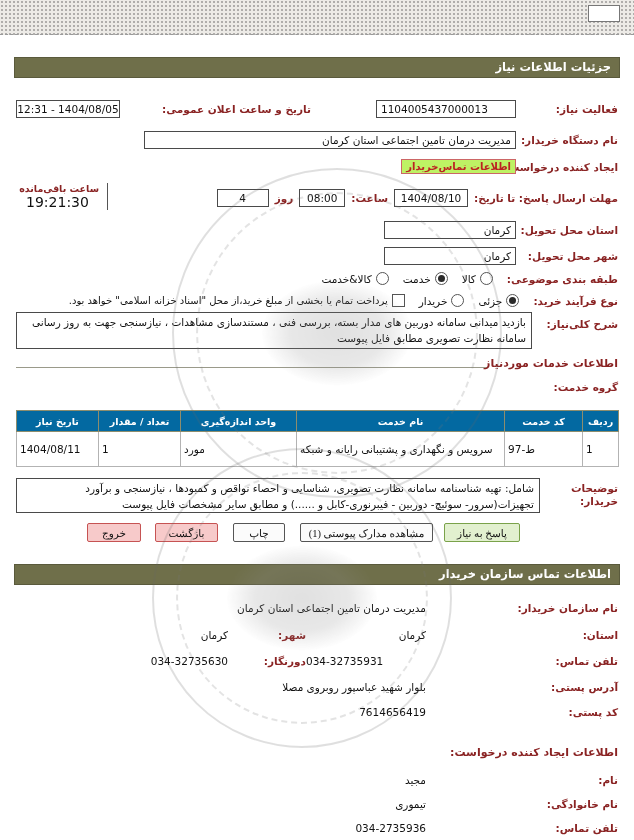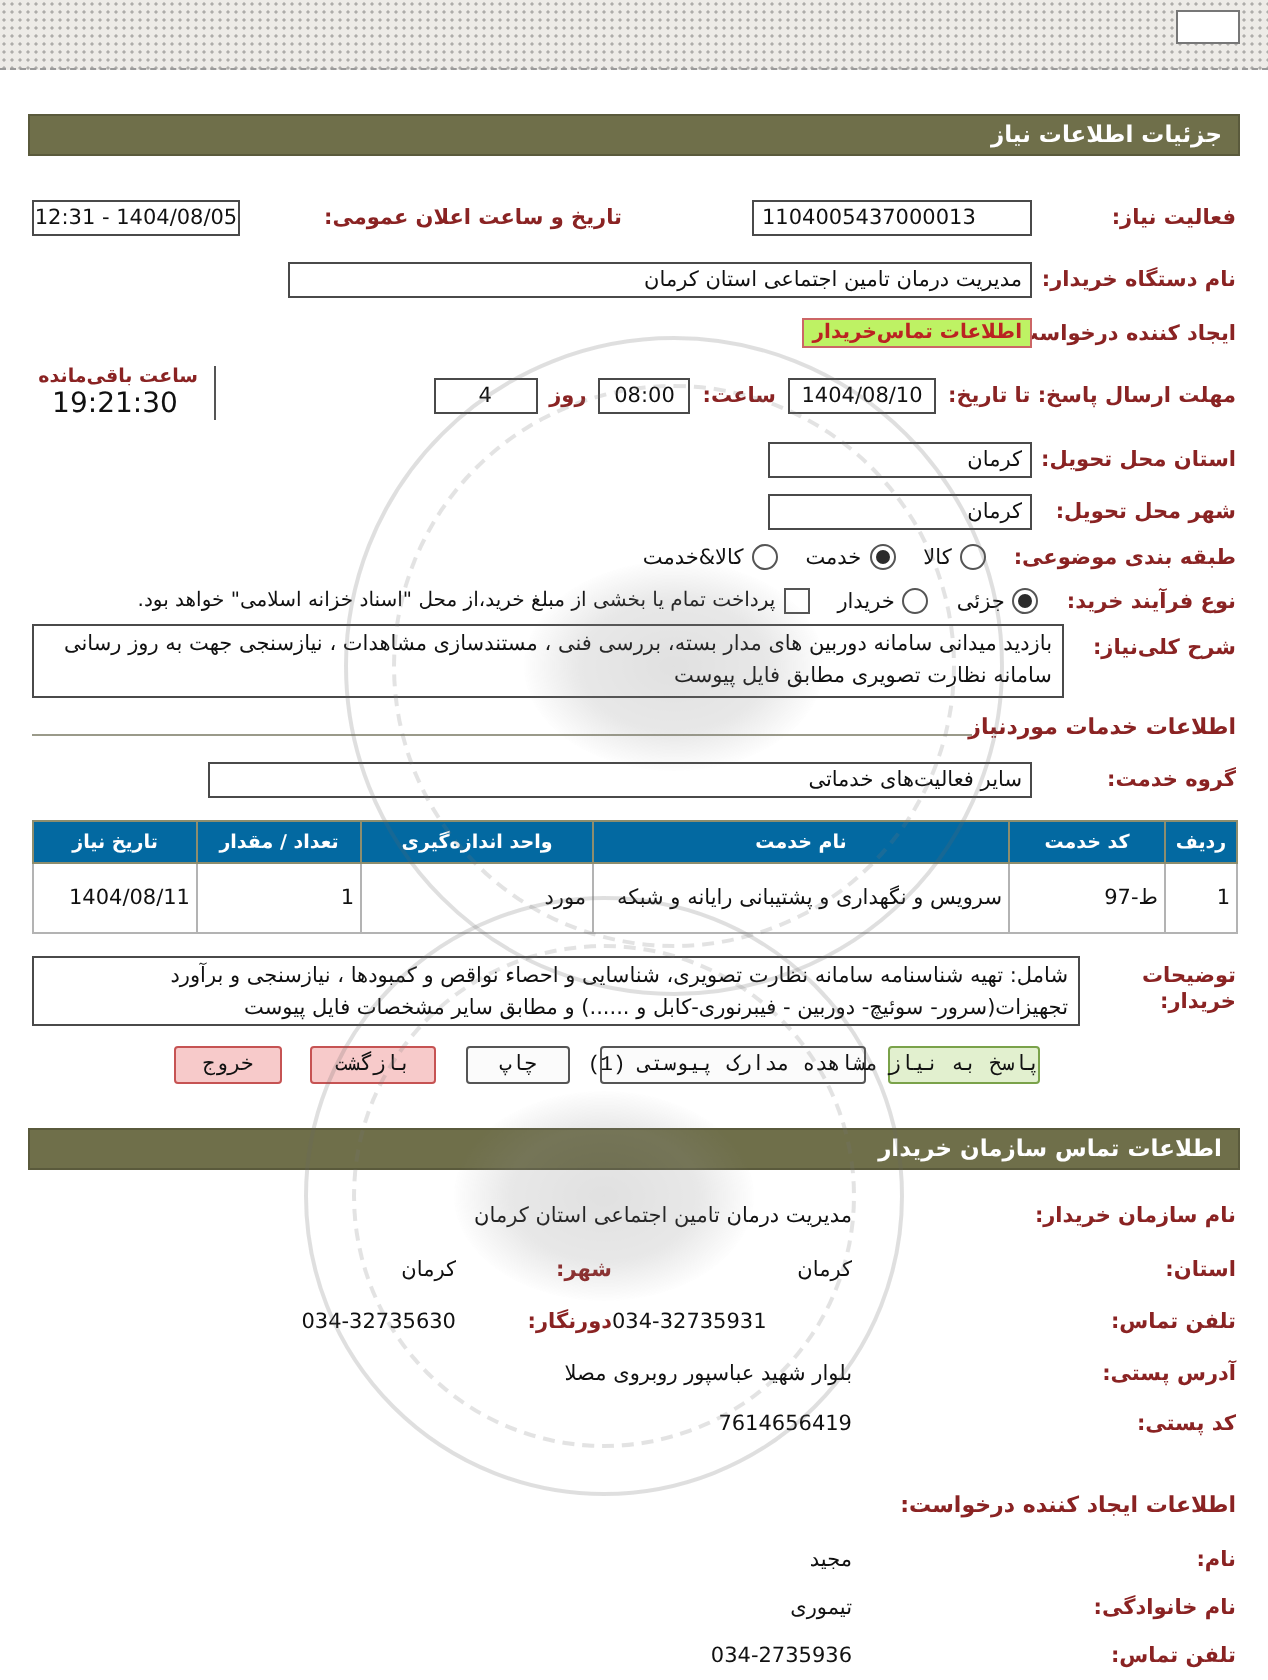--- a/index.html
+++ b/index.html
@@ -47,26 +47,26 @@
   .area{position:absolute;border:1px solid #4a4a4a;background:#fff;font-size:10.5px;line-height:15.5px;
         padding:2px 5px;box-sizing:border-box;overflow:hidden}
 
   .sec-label{position:absolute;color:#8a2323;font-weight:bold;font-size:11px;white-space:nowrap}
   .sec-line{position:absolute;height:1px;background:#9a9a8a}
 
   
   table.items{position:absolute;top:410px;left:16px;width:602px;border-collapse:collapse;table-layout:fixed}
   table.items th{background:#0369a1;color:#fff;font-size:9.5px;font-weight:bold;border:1px solid #8d8d6d;
                  height:20px;padding:0 2px}
-  table.items td{border:1px solid #b3b3b3;font-size:10.5px;text-align:right;height:34px;padding:0 3px;background:#fff}
+  table.items td{border:1px solid #b3b3b3;font-size:10.5px;text-align:left;height:34px;padding:0 3px;background:#fff}
 
   
   .btn{position:absolute;top:523px;height:19px;border:1px solid #555;background:#fbfbfb;font-size:10.5px;
        display:flex;align-items:center;justify-content:center;border-radius:2px;cursor:pointer;
-       box-sizing:border-box;white-space:nowrap;font-family:Liberation Mono, monospace;color:#111}
+       box-sizing:border-box;white-space:nowrap;font-family:Liberation Serif, serif;color:#111}
   .btn.green{background:#e2f0cf;border-color:#7aa24a}
   .btn.pink{background:#f7caca;border-color:#c65353}
 
   
   .crow{position:absolute;left:16px;right:16px;display:flex;align-items:center}
   .clbl{width:192px;flex:none;color:#8a2323;font-weight:bold;font-size:10.5px}
   .clbl2{width:78px;flex:none;color:#8a2323;font-weight:bold;font-size:10.5px}
   .cval{font-size:10.5px;color:#111}
   .w120{width:120px;flex:none}
 
@@ -158,21 +158,20 @@
 </div>
 
 <span class="lbl" style="position:absolute;right:16px;top:318px">شرح کلی‌نیاز:</span>
 <div class="area" style="top:312px;left:16px;right:102px;height:37px">بازدید میدانی سامانه دوربین های مدار بسته، بررسی فنی ، مستندسازی مشاهدات ، نیازسنجی جهت به روز رسانی سامانه نظارت تصویری مطابق فایل پیوست</div>
 
 <span class="sec-label" style="right:16px;top:357px">اطلاعات خدمات موردنیاز</span>
 <div class="sec-line" style="top:367px;left:16px;width:470px"></div>
 
 <div class="row" style="top:381px">
   <span class="lbl w96">گروه خدمت:</span>
-  <span class="box" style="width:412px">سایر فعالیت‌های خدماتی</span>
 </div>
 
 <table class="items">
   <colgroup>
     <col style="width:36px">
       <col style="width:78px">
       <col style="width:208px">
     <col style="width:116px">
       <col style="width:82px">
       <col style="width:82px">

